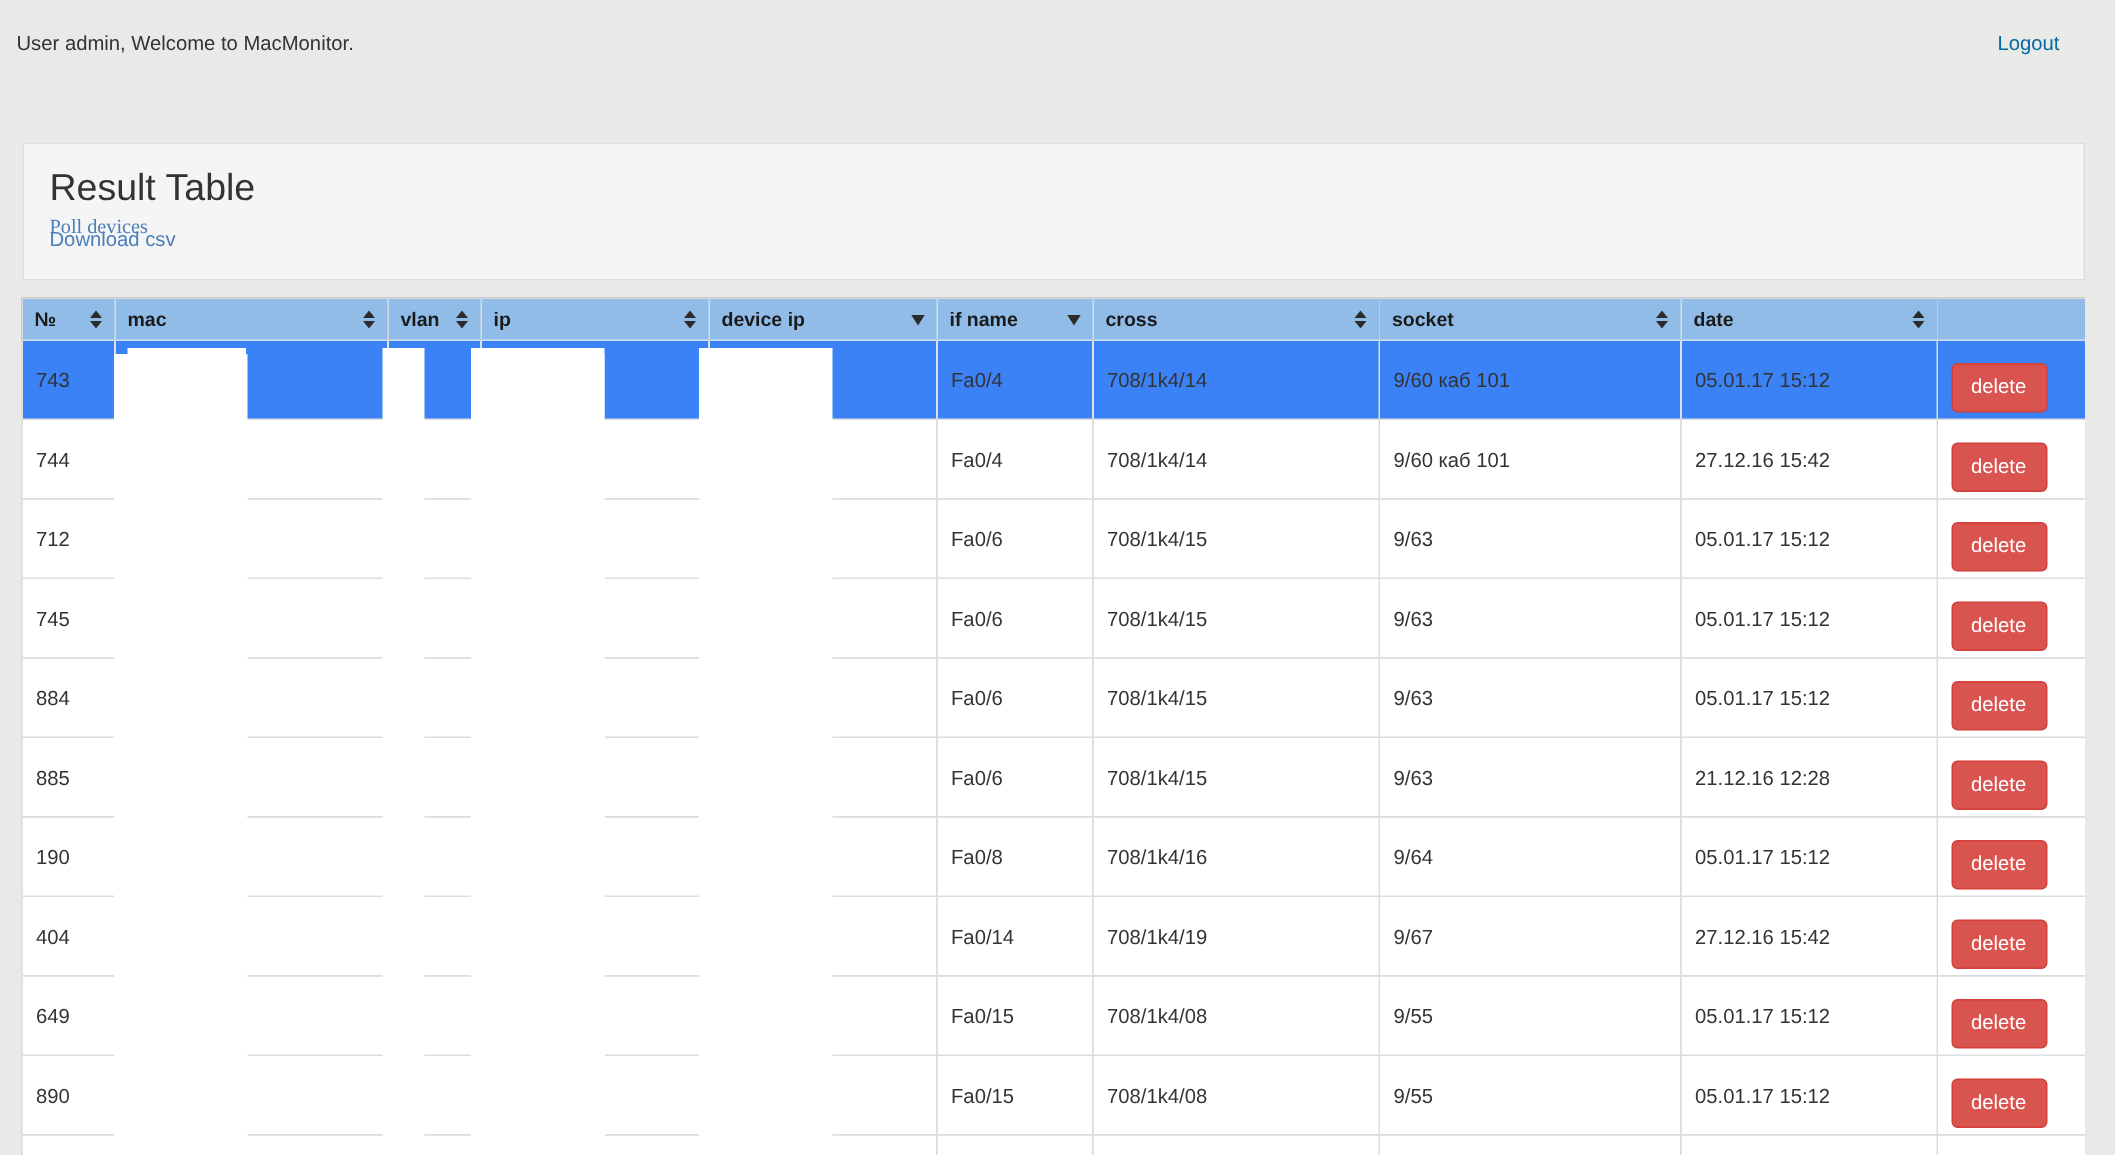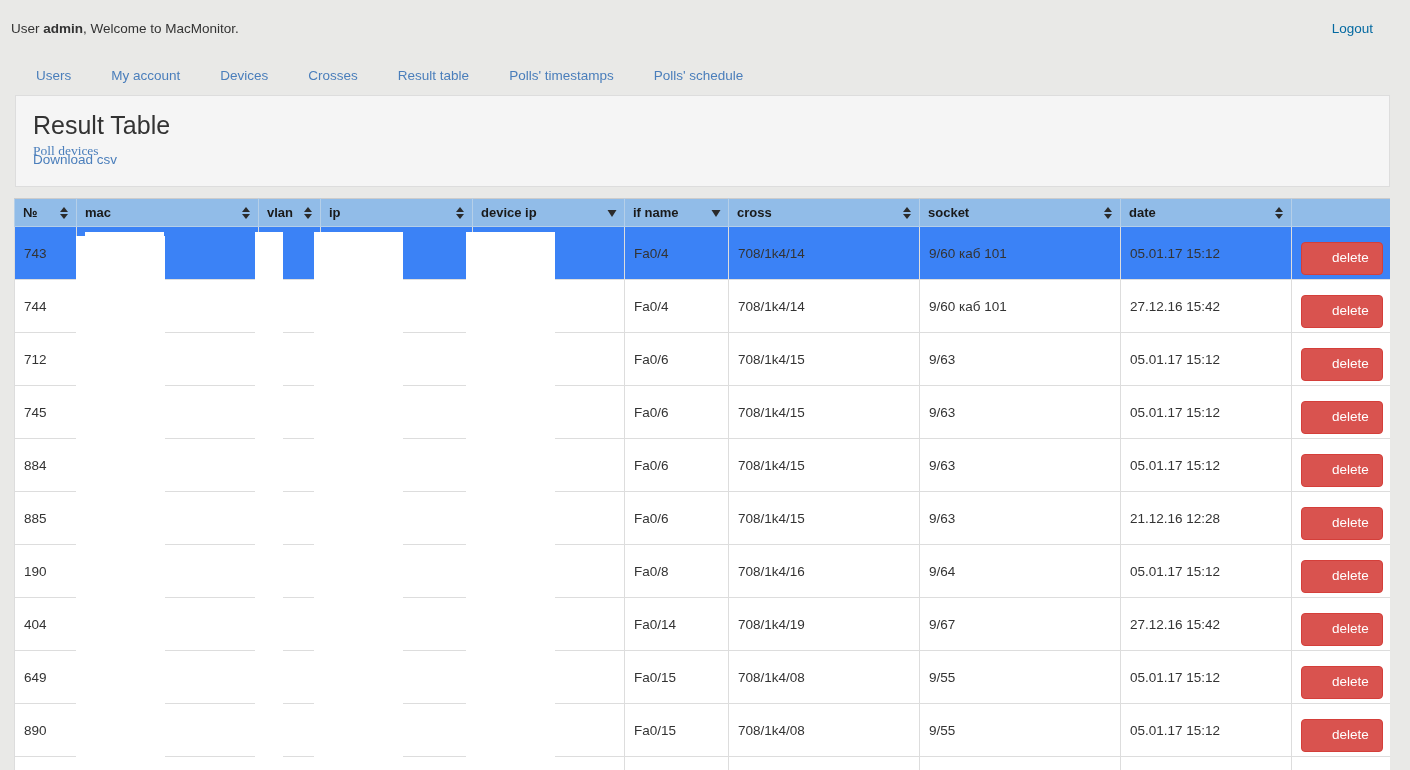--- a/index.html
+++ b/index.html
@@ -25,21 +25,21 @@
     background: #e9e9e7;
   }
   .welcome-text {
     position: absolute;
     left: 11px;
     top: 21px;
     font-size: 13.5px;
     color: #333;
     line-height: 16px;
   }
-  .welcome-text b { font-weight: bold; }
+  .welcome-text b { font-weight: normal; }
   .logout-link {
     position: absolute;
     right: 37px;
     top: 21px;
     font-size: 13.5px;
     color: #0369a1;
     text-decoration: none;
     line-height: 16px;
     cursor: pointer;
   }
@@ -155,21 +155,21 @@
   tr.row-normal td { background: #ffffff; }
 
   .btn-delete {
     display: inline-block;
     background: #d9534f;
     border: 1px solid #d43f3a;
     border-radius: 4px;
     color: #ffffff;
     font-size: 13.5px;
     font-family: "Liberation Sans", sans-serif;
-    padding: 7px 13px 8px 30px;
+    padding: 7px 13px 8px 12px;
     line-height: 16px;
     cursor: pointer;
     margin-top: 10px;
   }
 
   
   col.c-num      { width: 62px; }
   col.c-mac      { width: 182px; }
   col.c-vlan     { width: 62px; }
   col.c-ip       { width: 152px; }
@@ -191,31 +191,20 @@
 </head>
 <body>
 
 <div class="page">
 
   <div class="welcome-bar">
     <div class="welcome-text"><span>User </span><b>admin</b><span>, Welcome to MacMonitor.</span></div>
     <a class="logout-link">Logout</a>
   </div>
 
-  <div class="navbar">
-    <div class="nav-list">
-      <a class="nav-item">Users</a>
-      <a class="nav-item">My account</a>
-      <a class="nav-item">Devices</a>
-      <a class="nav-item">Crosses</a>
-      <a class="nav-item">Result table</a>
-      <a class="nav-item">Polls' timestamps</a>
-      <a class="nav-item">Polls' schedule</a>
-    </div>
-  </div>
 
   <div class="panel">
     <h1 class="panel-title">Result Table</h1>
     <a class="panel-link a1">Poll devices</a>
     <a class="panel-link a2">Download csv</a>
   </div>
 
   <div class="table-wrap">
     <table class="result">
       <colgroup>

